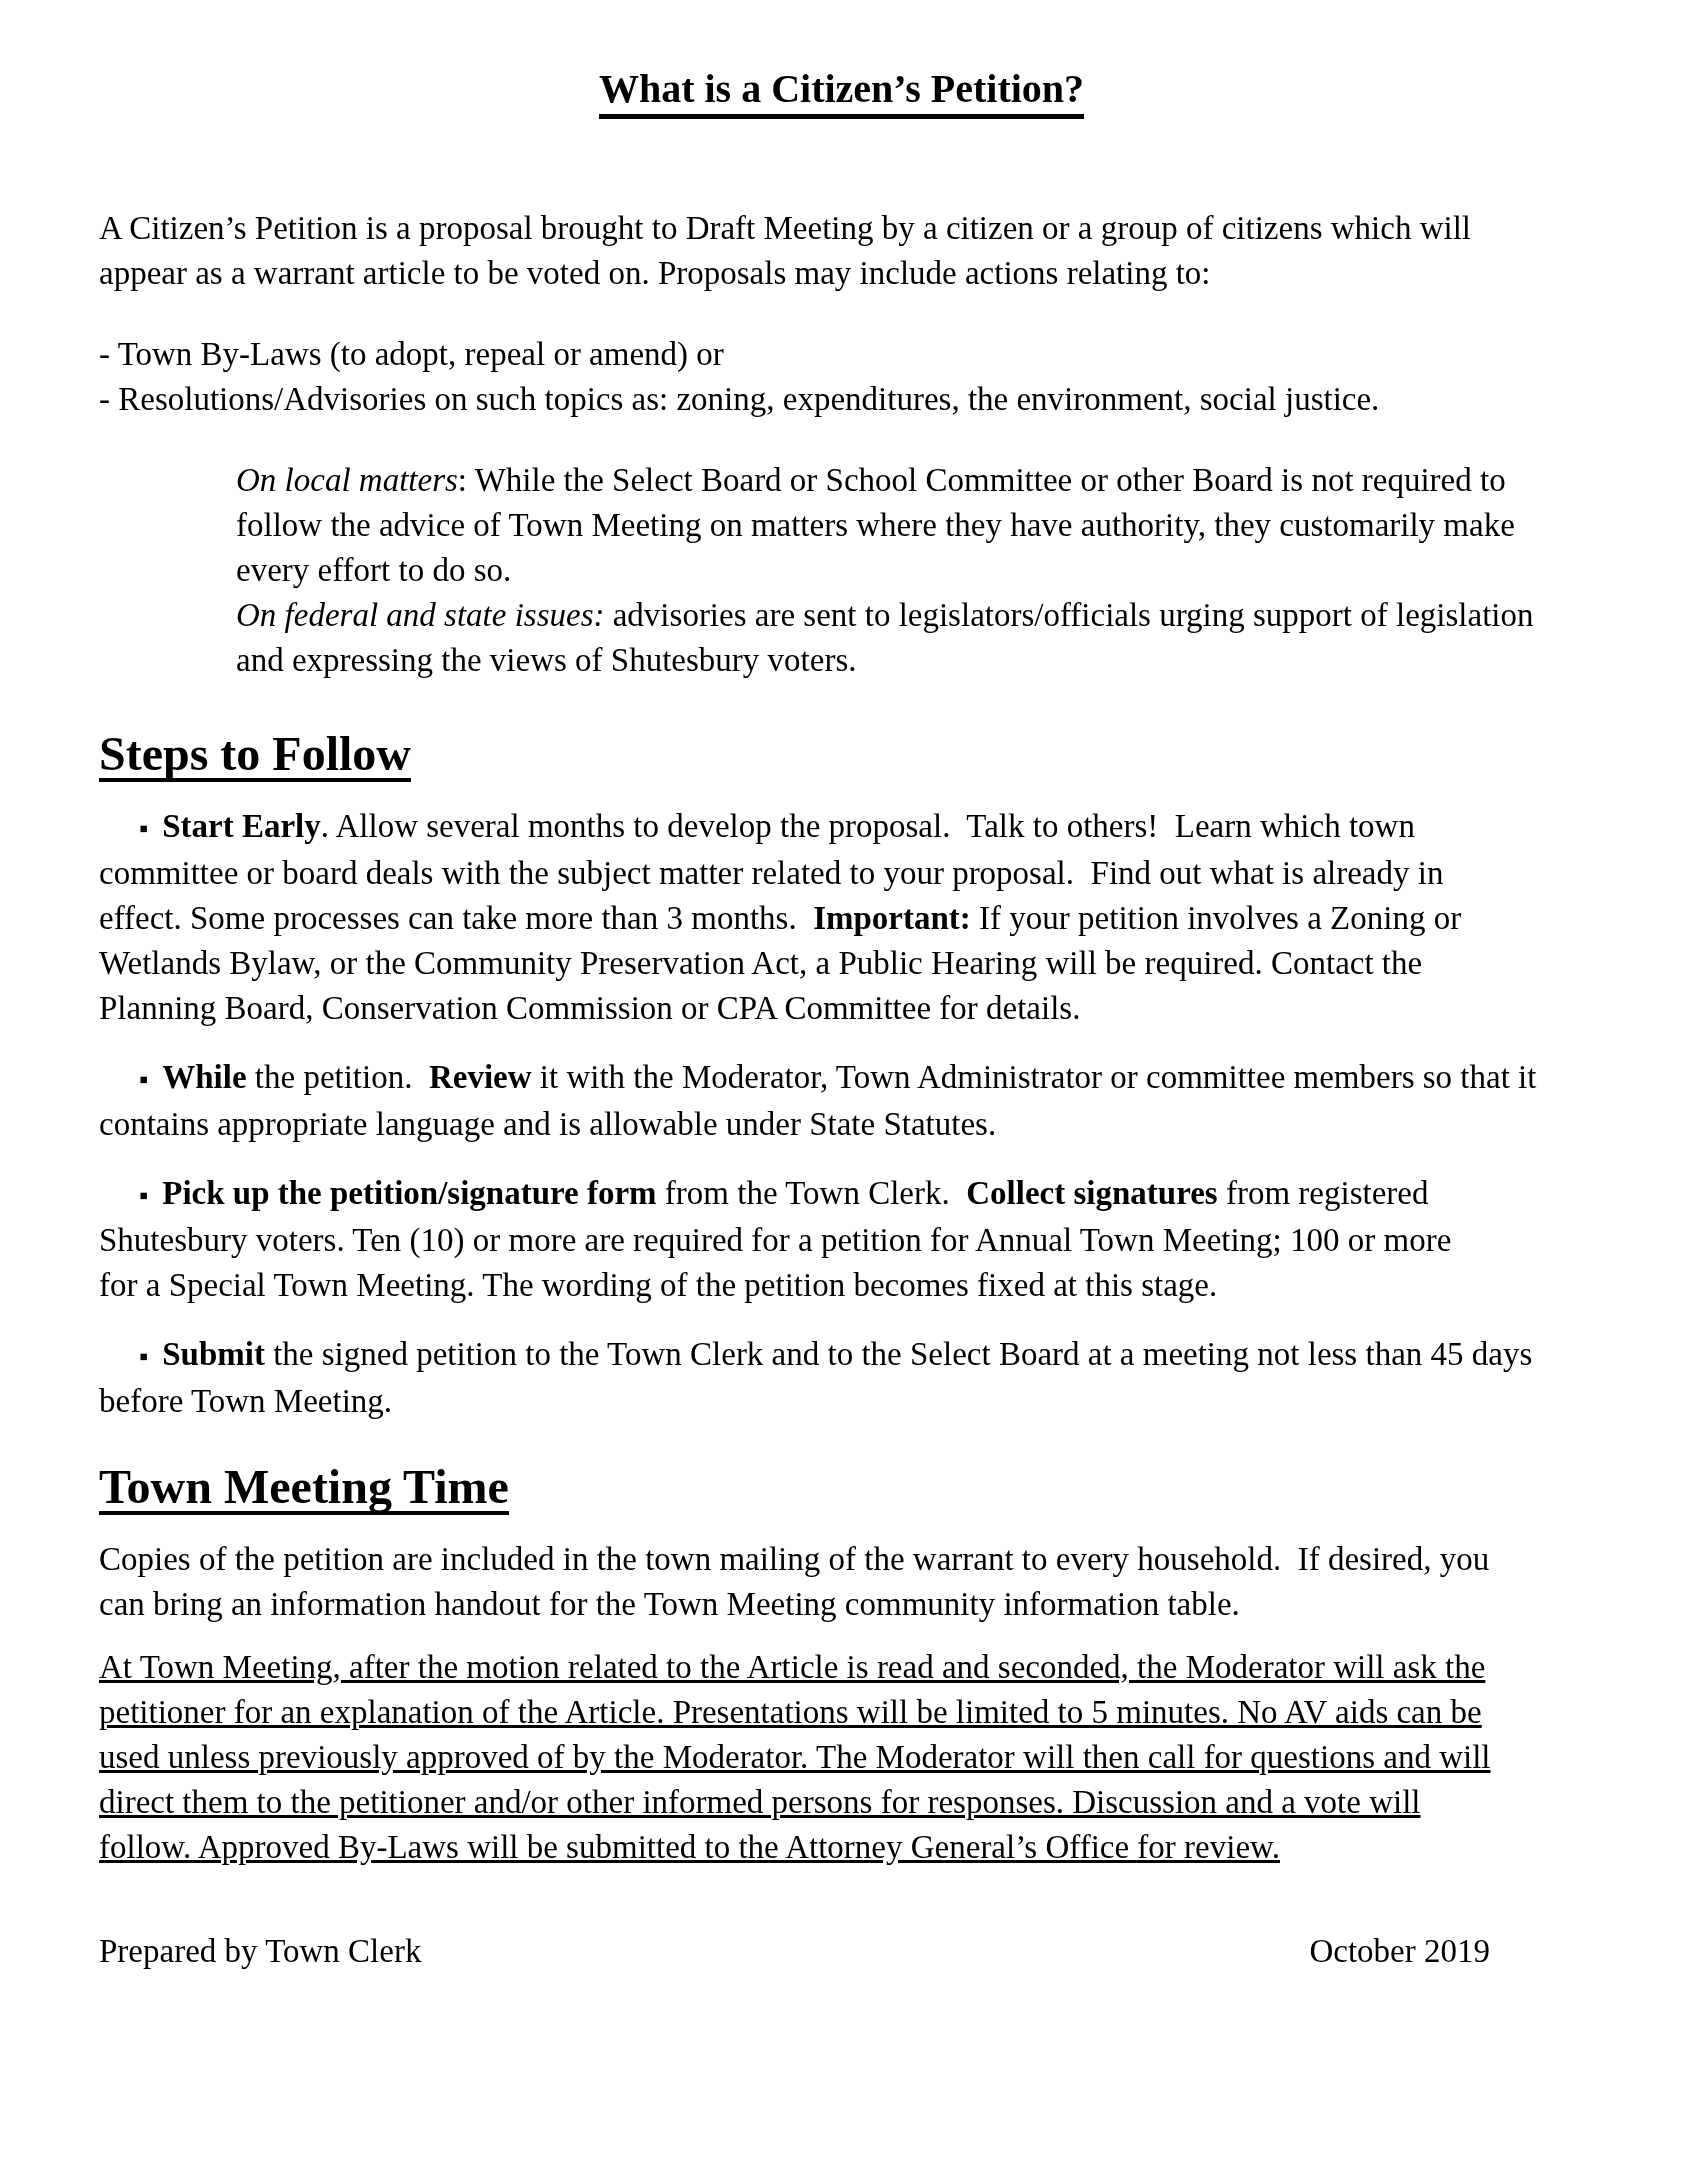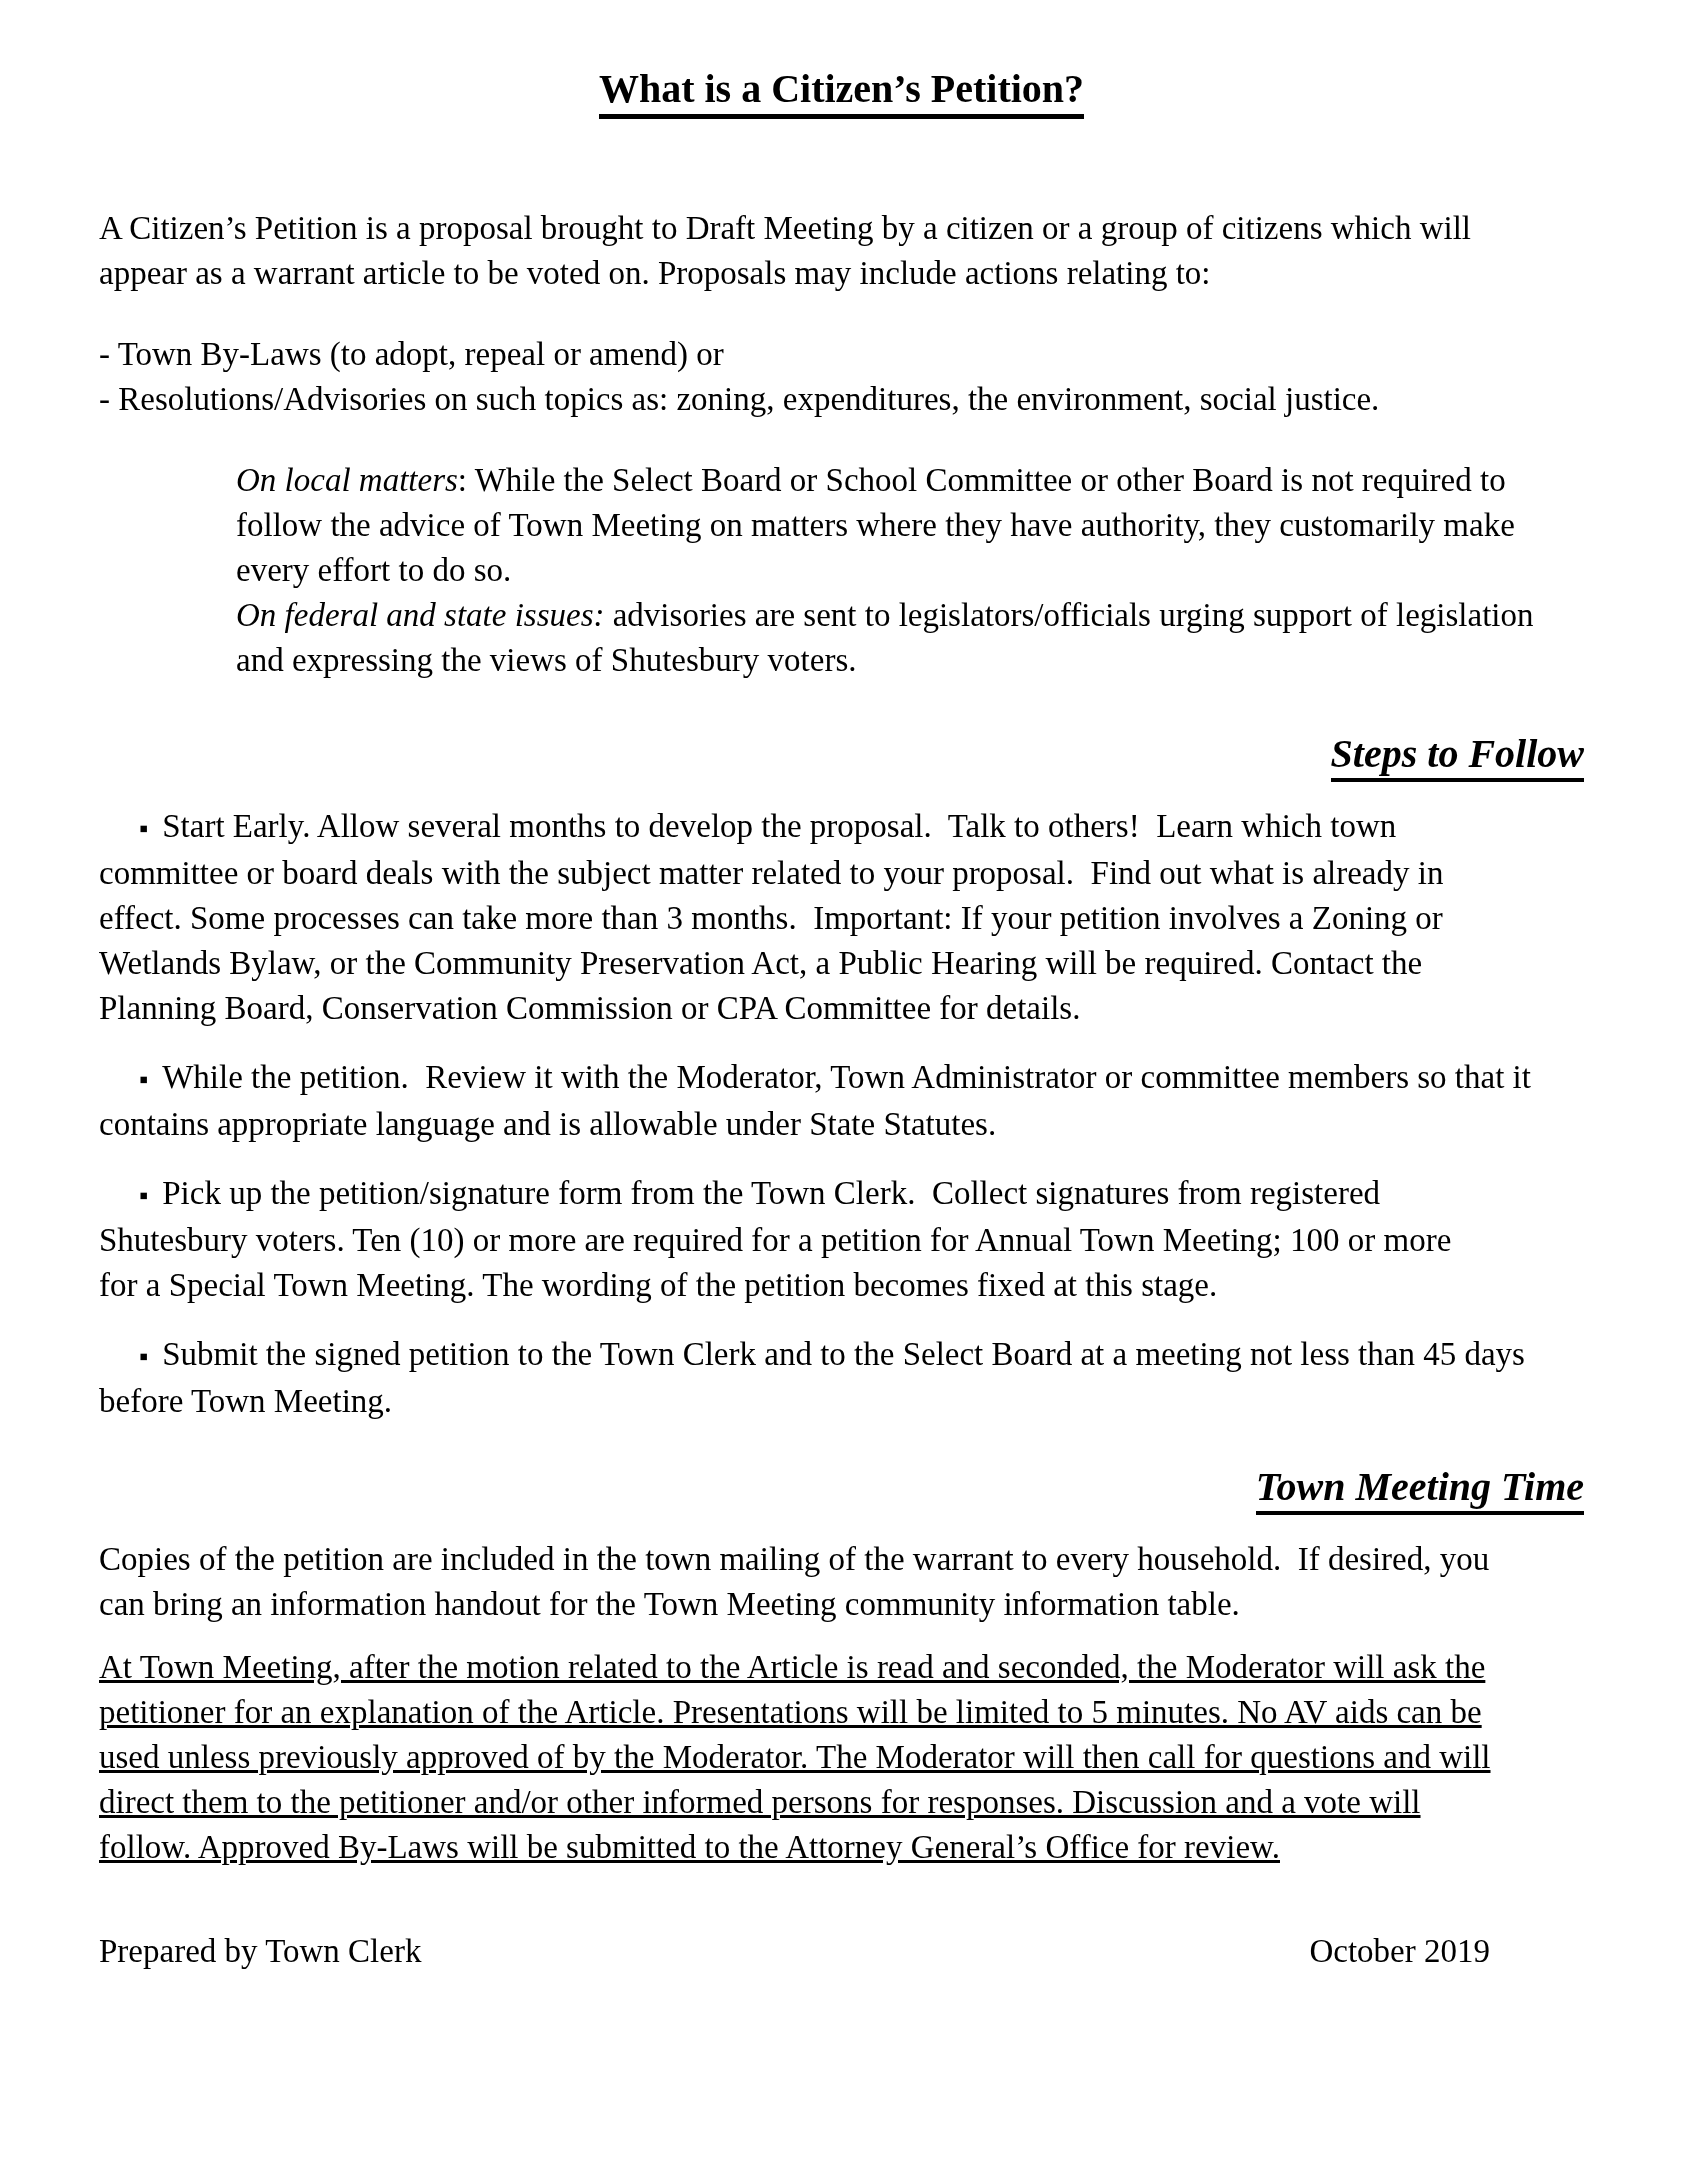--- a/index.html
+++ b/index.html
@@ -10,41 +10,40 @@
     box-sizing:border-box;
     padding:65px 99px 0 99px;
     background:#ffffff;
     color:#000000;
     font-family:"Liberation Serif","DejaVu Serif",serif;
     font-size:33px;
     line-height:45px;
     overflow:hidden;
   }
   p{margin:0;white-space:pre-wrap;}
-  .b{font-weight:normal;}
+  .b{font-weight:bold;}
   .i{font-style:italic;}
   .title{
     text-align:center;
     font-weight:bold;
     font-size:40px;
     line-height:48px;
     white-space:pre-wrap;
   }
   .title .ul, .h2 .ul{
     display:inline-block;
     border-bottom:5px solid #000;
     padding-bottom:1px;
   }
   .h2{
-    text-align:right;
+    text-align:left;
     font-weight:bold;
-    font-size:40px;
+    font-size:48px;
     line-height:46px;
     white-space:pre-wrap;
-    font-style:italic;
   }
   .h2 .ul{border-bottom:4px solid #000;}
   .intro{margin-top:87px;}
   .dashes{margin-top:36px;}
   .notes{margin-top:36px;margin-left:137px;}
   .h2-steps{margin-top:48px;}
   .steps .bullet{text-indent:40px;}
   .bullet-1{margin-top:22px;}
   .bullet-2,.bullet-3,.bullet-4{margin-top:24px;}
   .sq{

